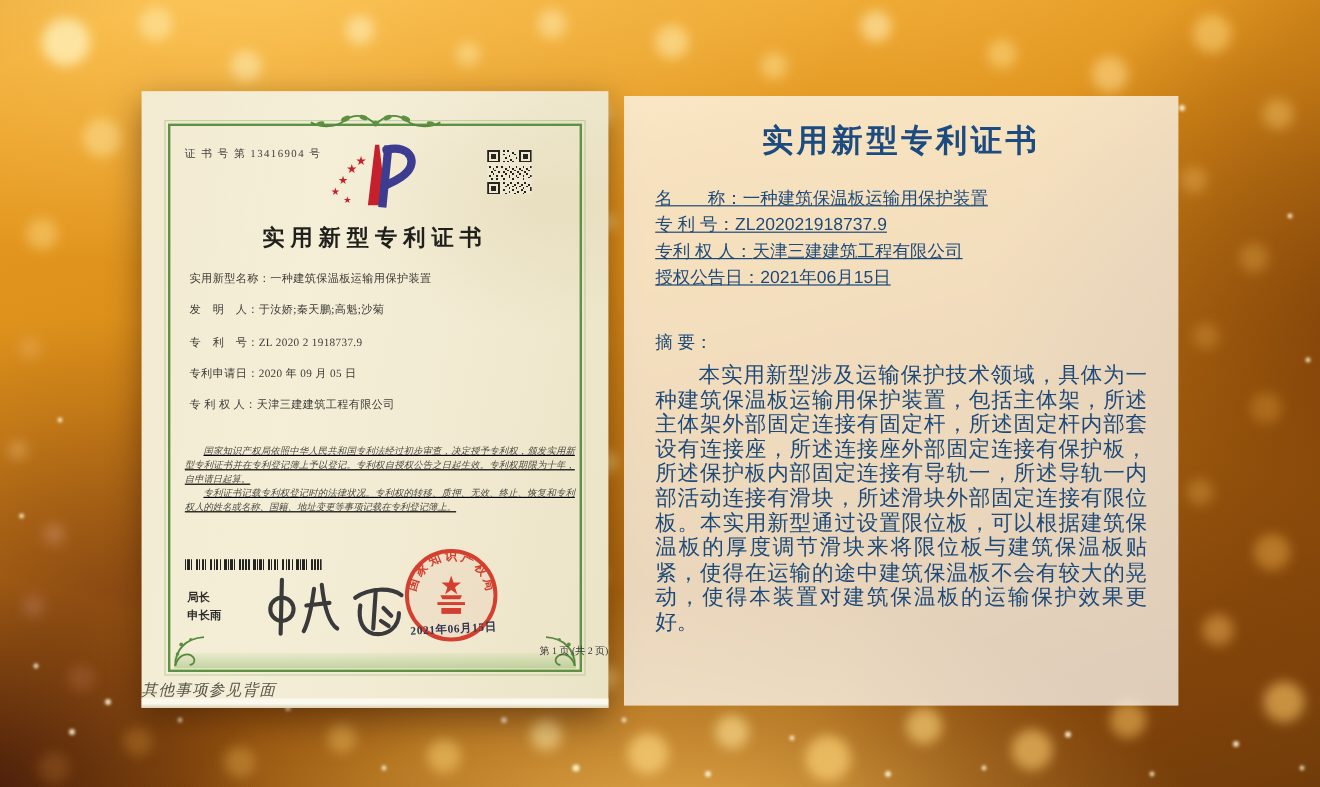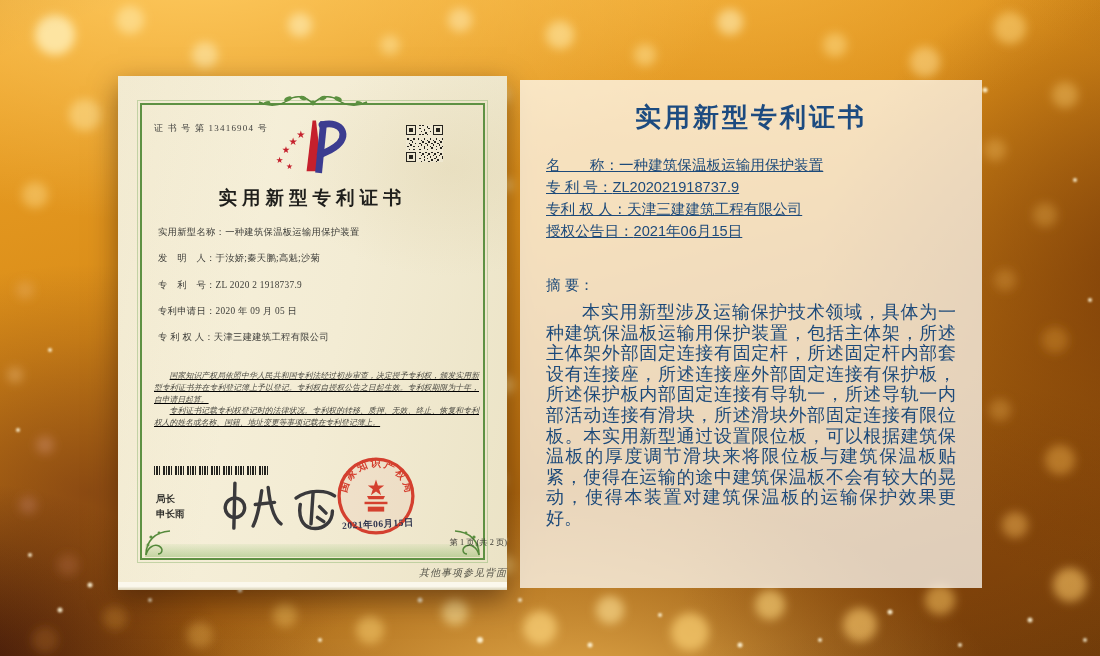--- a/index.html
+++ b/index.html
@@ -47,21 +47,21 @@
   .barcode{position:absolute;left:36px;top:390px;width:114px;height:9px;
     background:repeating-linear-gradient(90deg,#23231f 0 1px,transparent 1px 2px,#23231f 2px 4px,
       transparent 4px 5px,#23231f 5px 6px,transparent 6px 9px,#23231f 9px 11px,transparent 11px 12px);}
   .director{position:absolute;left:38px;top:416px;font-size:9.5px;font-weight:600;
     line-height:15px;color:#2e2e2a;}
   .signature{position:absolute;left:88px;top:398px;width:150px;height:60px;}
   .seal{position:absolute;left:217px;top:379px;width:82px;height:82px;opacity:.92;}
   .seal-date{position:absolute;left:198px;top:442px;width:124px;text-align:center;font-size:9.5px;
     font-weight:600;letter-spacing:.5px;color:#31364f;transform:rotate(-3deg);}
   .page-no{position:absolute;left:0;right:0;top:461px;text-align:right;font-size:8.3px;color:#3c3c36;z-index:2;}
-  .back-note{position:absolute;left:0;right:0;top:490px;text-align:right;font-size:10px;
+  .back-note{position:absolute;left:0;right:0;top:490px;text-align:left;font-size:13px;
     font-style:italic;letter-spacing:1px;color:#56554a;}
   .paper-edge{position:absolute;left:0;right:0;bottom:0;height:8px;
     background:linear-gradient(180deg,#fbf8ed 55%,#d8d0b4);}
   
   .panel{position:absolute;left:520px;top:80px;width:462px;height:508px;
     background:rgba(255,252,246,.75);color:#1d4a7a;}
   .panel-title{margin:20px 0 0;text-align:center;font-size:26px;line-height:34px;
     font-weight:700;letter-spacing:3px;color:#1c4b80;}
   .panel-rows{margin:22px 26px 0;text-decoration:underline;}
   .panel-row{height:22px;font-size:14.6px;white-space:nowrap;}

